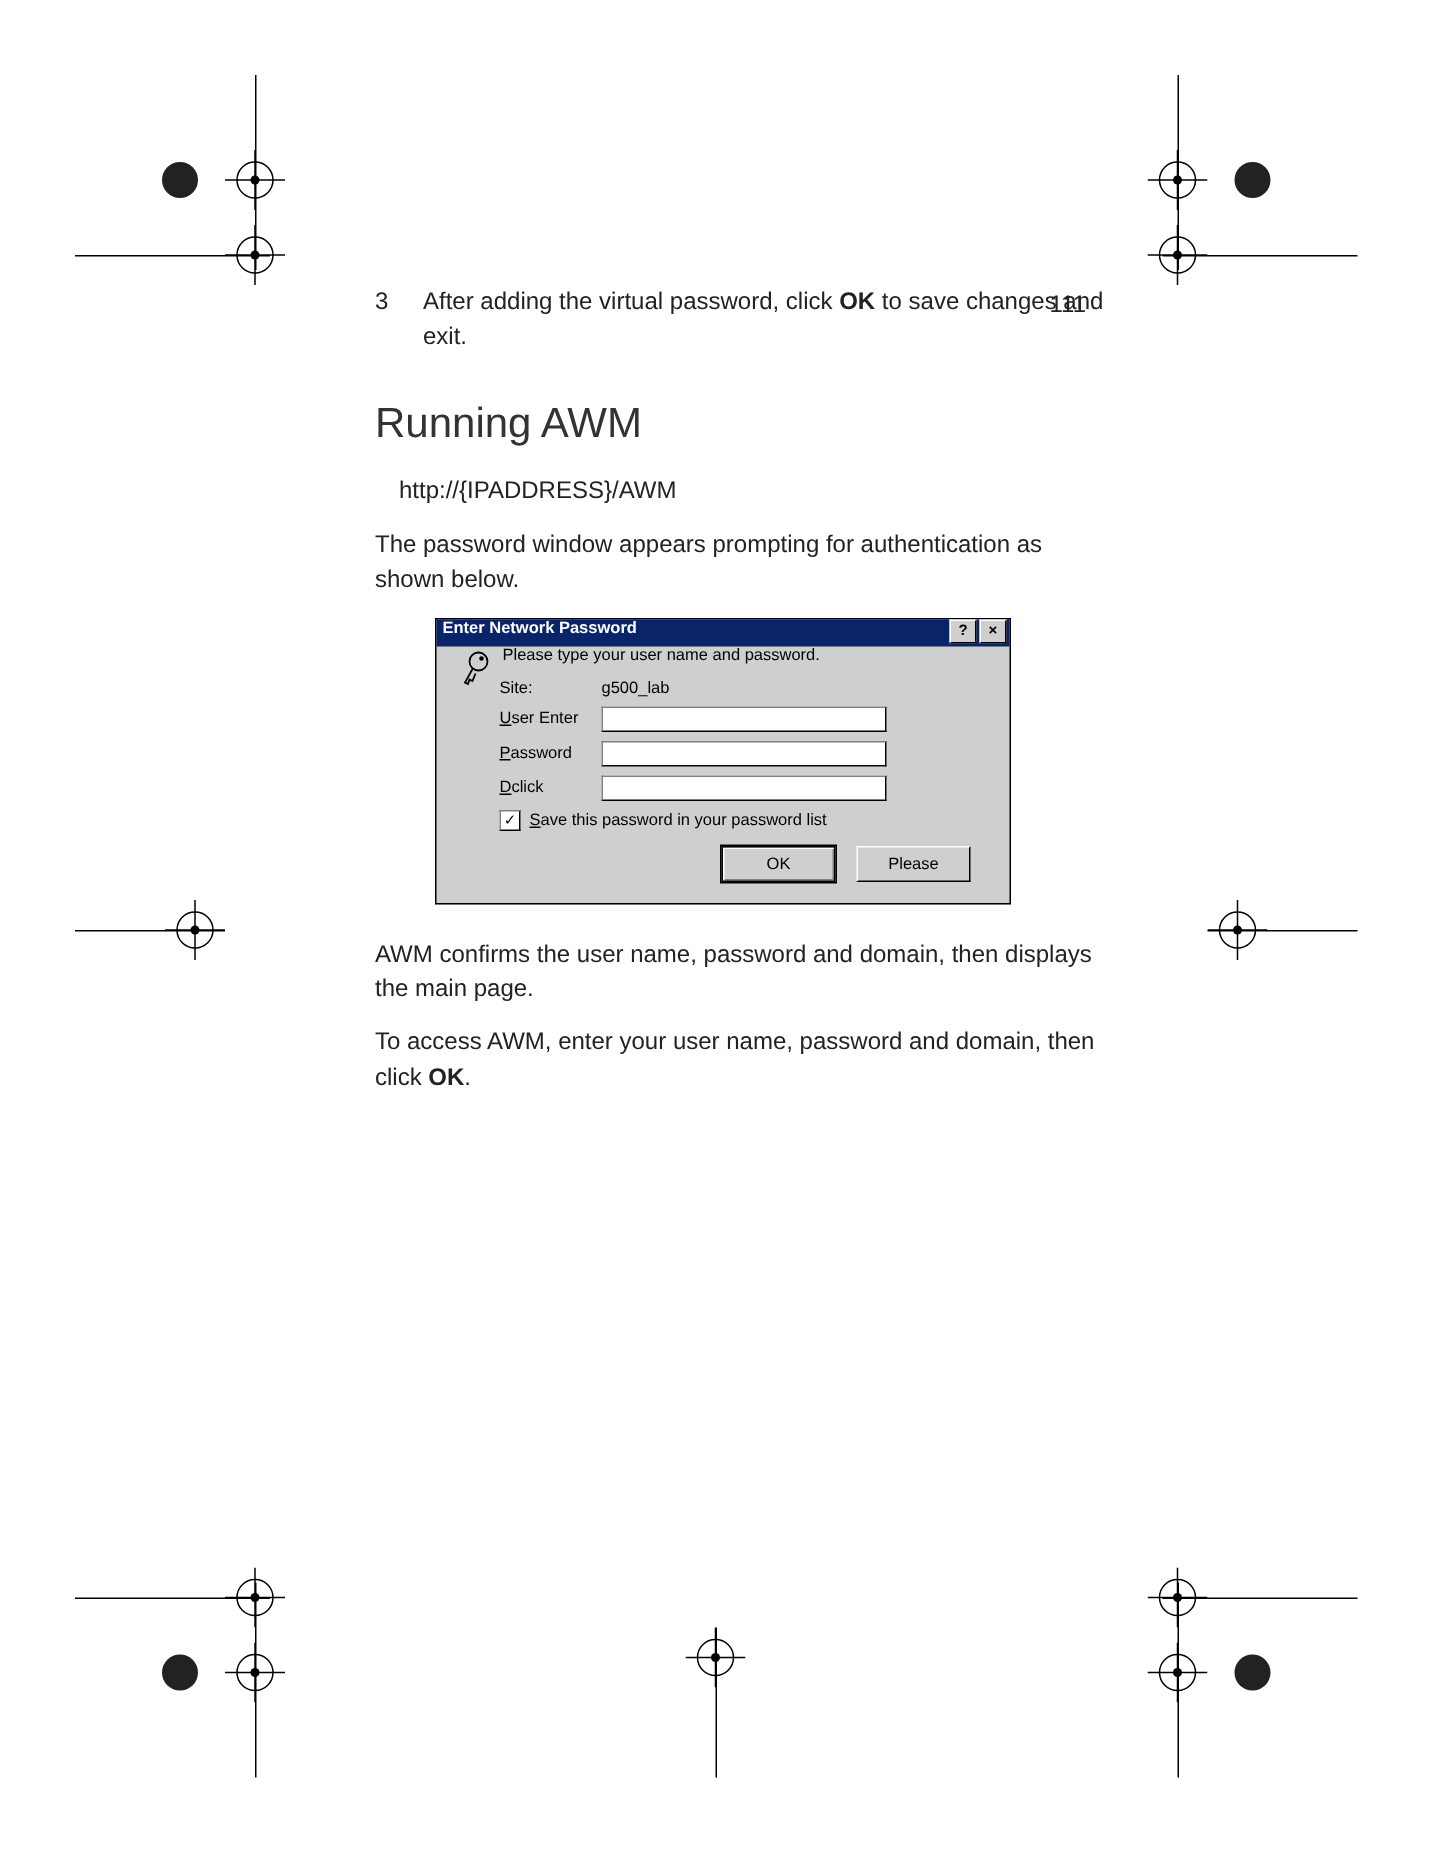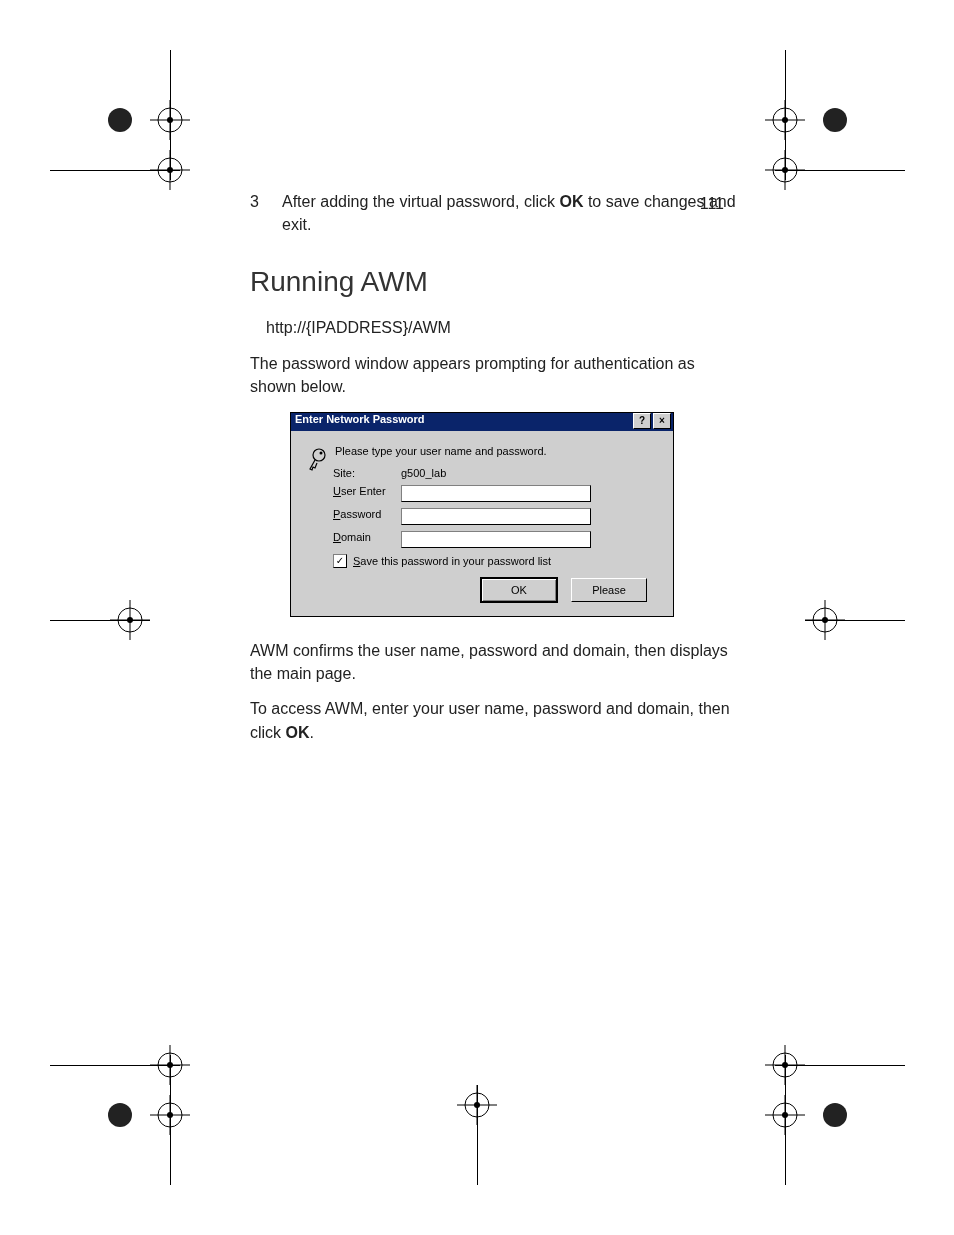--- a/index.html
+++ b/index.html
@@ -11,26 +11,26 @@
   .h2{font-size:28px;font-weight:400;color:#333;margin:16px 0 18px}
   .para{font-size:16px;line-height:1.45;margin:0 0 12px}
   .indent{margin-left:16px}
   b{font-weight:700}
   
   .dlg-wrap{margin:14px 0 22px 40px}
   .dlg{width:382px;background:#cfcfcf;border:1px solid #000;font-family:Tahoma,Arial,sans-serif;font-size:11px;color:#000}
   .titlebar{background:#0a246a;color:#fff;height:18px;display:flex;padding:0 2px 0 4px;font-weight:bold;font-size:11px}
   .titlebar-text{flex:1}
   .tb-btn{width:16px;height:14px;background:#cfcfcf;border:1px solid #000;border-top-color:#fff;border-left-color:#fff;margin-left:2px;display:flex;align-items:center;justify-content:center;font-size:10px;font-weight:bold;color:#000;line-height:1}
-  .dlg-body{padding:14px 18px 14px 12px}
+  .dlg-body{padding:0 18px 14px 12px}
   .dlg-row{display:flex;align-items:flex-start}
   .key-icon{width:30px;font-size:18px;padding-top:2px;text-align:center}
   .fields{flex:1}
   .prompt{margin:0 0 10px 2px}
-  .frow{display:flex;margin-bottom:6px}
+  .frow{display:flex;align-items:center;margin-bottom:6px}
   .flabel{width:68px}
   .fval{flex:1}
   .finput{width:190px;height:17px;border:1px solid #000;border-top-color:#808080;border-left-color:#808080;background:#fff;box-sizing:border-box}
   .chkrow{display:flex;align-items:center;gap:6px;margin-top:4px}
   .chkbox{width:12px;height:12px;border:1px solid #000;border-top-color:#808080;border-left-color:#808080;background:#fff;display:flex;align-items:center;justify-content:center;font-size:10px}
   .btnrow{display:flex;justify-content:flex-end;gap:14px;margin:10px 8px 0 0}
   .dbtn{width:74px;height:22px;border:1px solid #000;border-top-color:#fff;border-left-color:#fff;background:#cfcfcf;display:flex;align-items:center;justify-content:center;font-size:11px}
   .u{text-decoration:underline}
   
   .mark{position:absolute;pointer-events:none}
@@ -90,21 +90,21 @@
                     <div class="finput"></div>
                   </div>
               </div>
               <div class="frow">
                 <div class="flabel"><span class="u">P</span><span>assword</span></div>
                 <div class="fval">
                     <div class="finput"></div>
                   </div>
               </div>
               <div class="frow">
-                <div class="flabel"><span class="u">D</span><span>omain</span></div>
+                <div class="flabel"><span class="u">D</span><span>click</span></div>
                 <div class="fval">
                     <div class="finput"></div>
                   </div>
               </div>
               <div class="chkrow">
                 <div class="chkbox">✓</div>
                 <div><span class="u">S</span><span>ave this password in your password list</span></div>
               </div>
             </div>
           </div>

